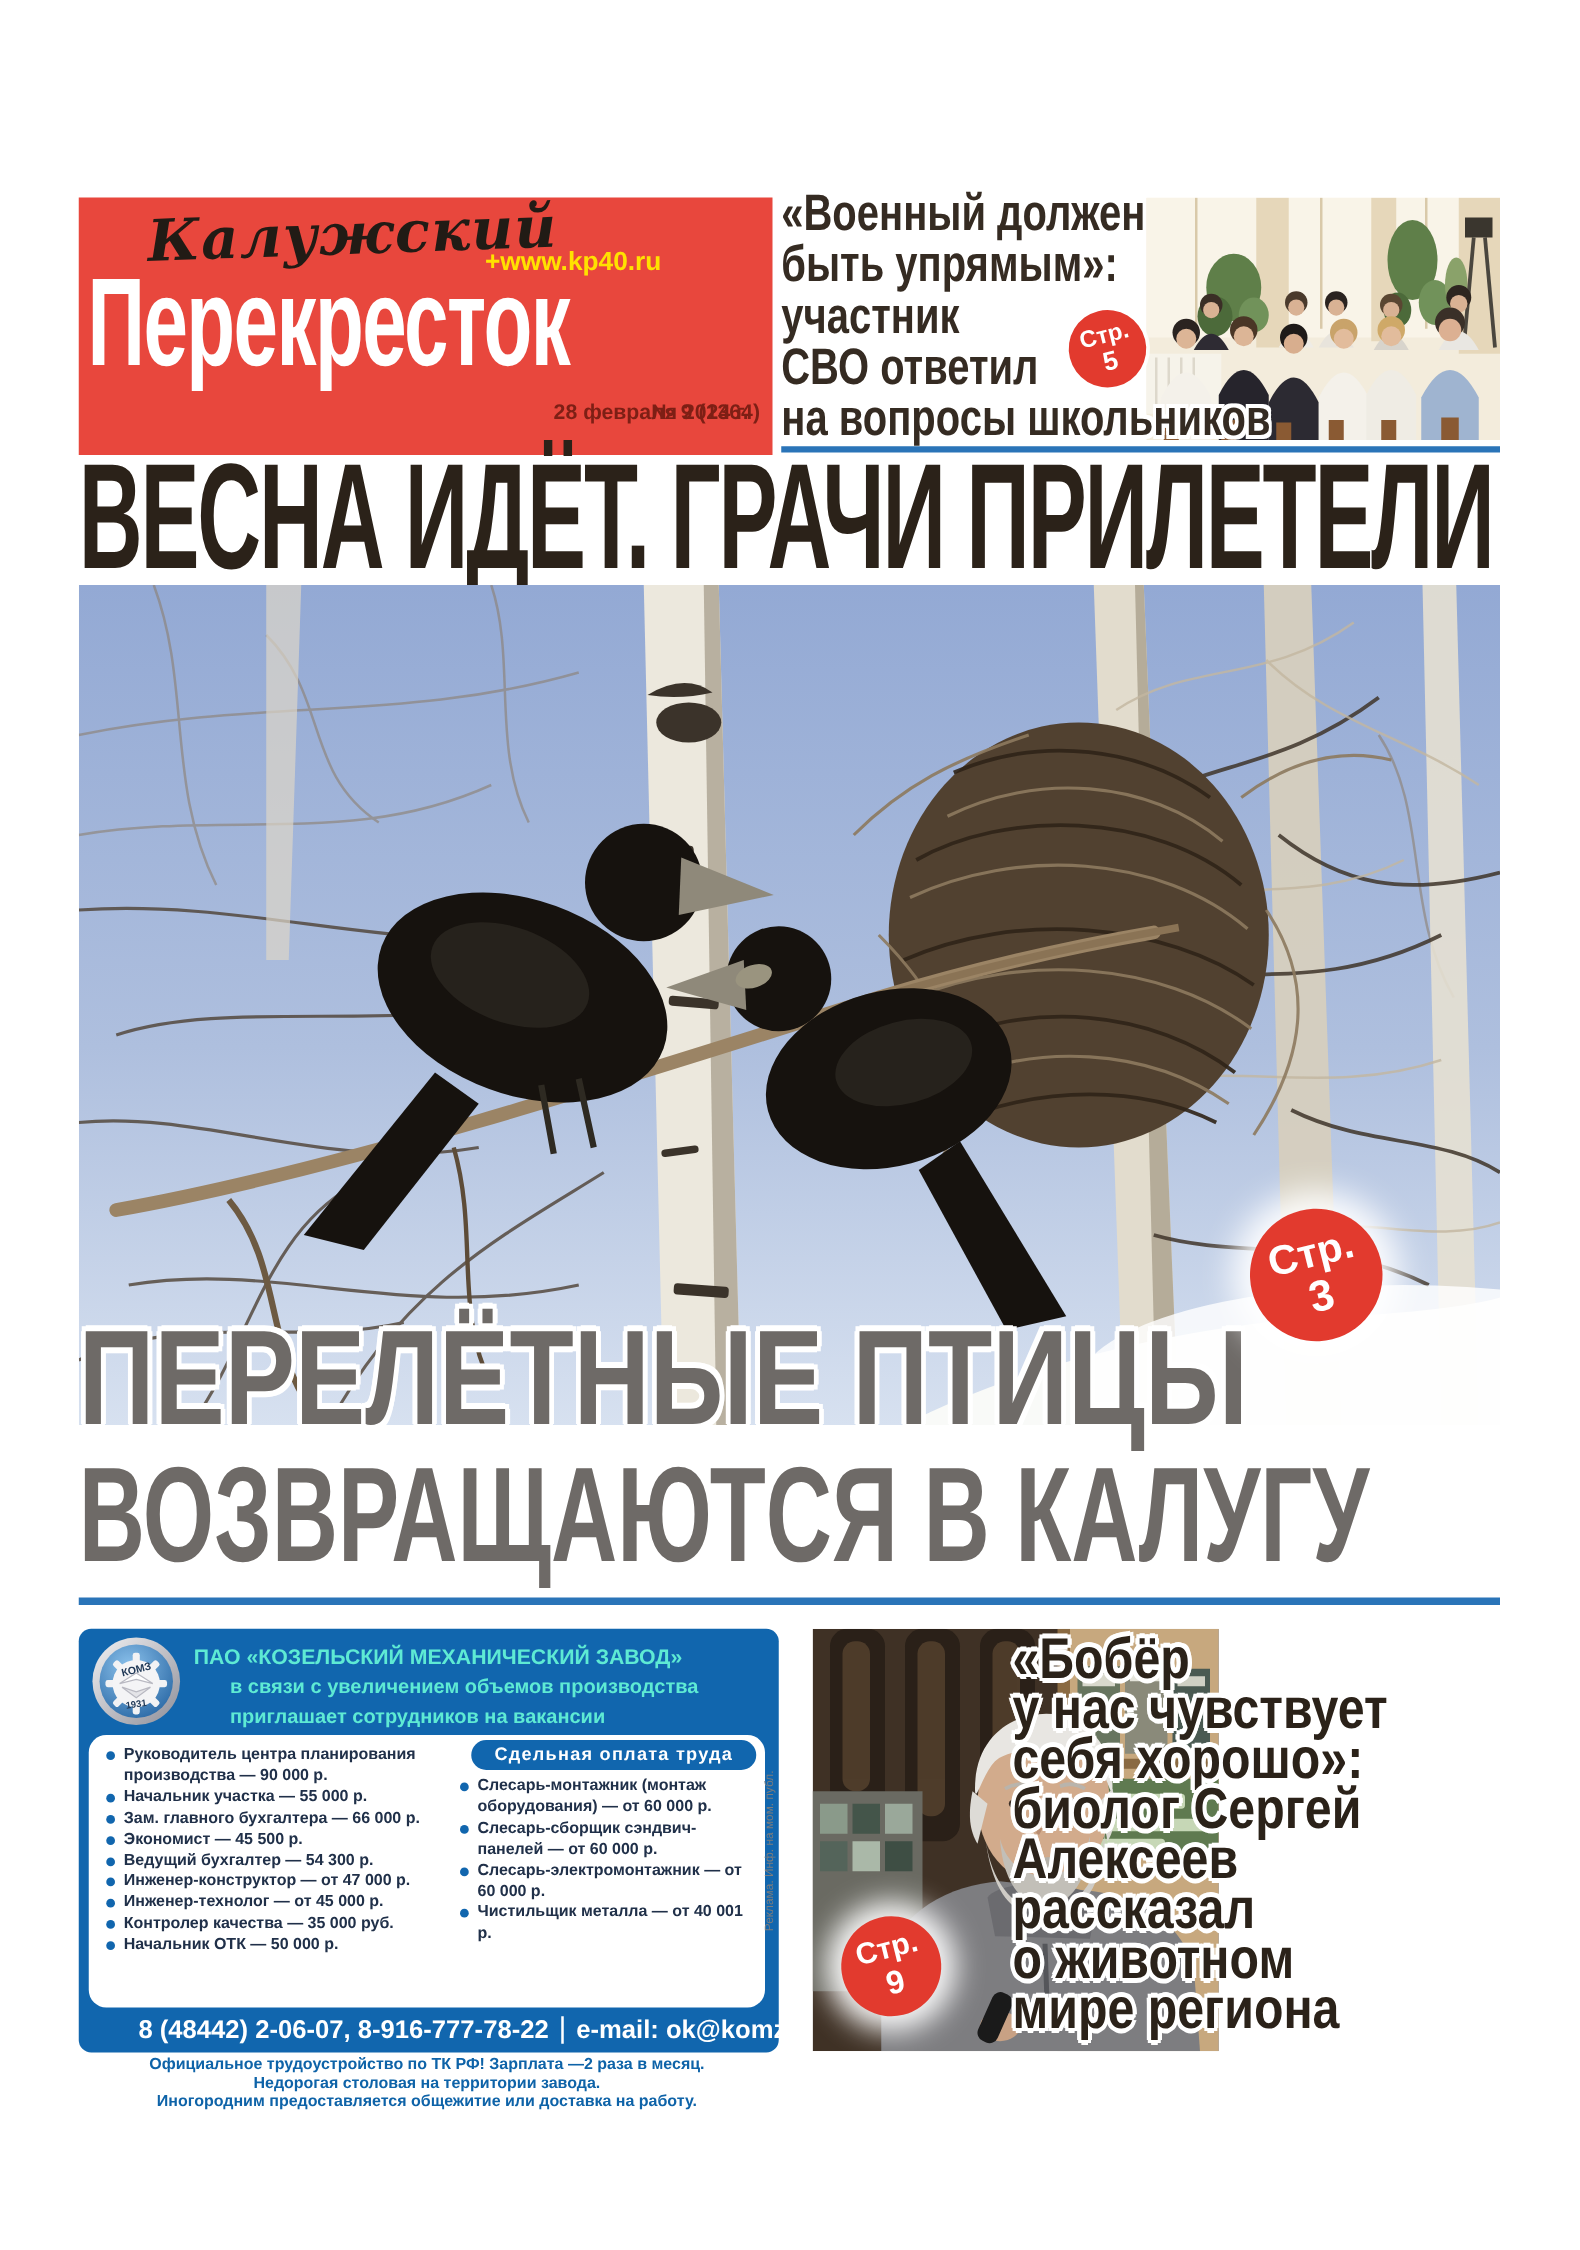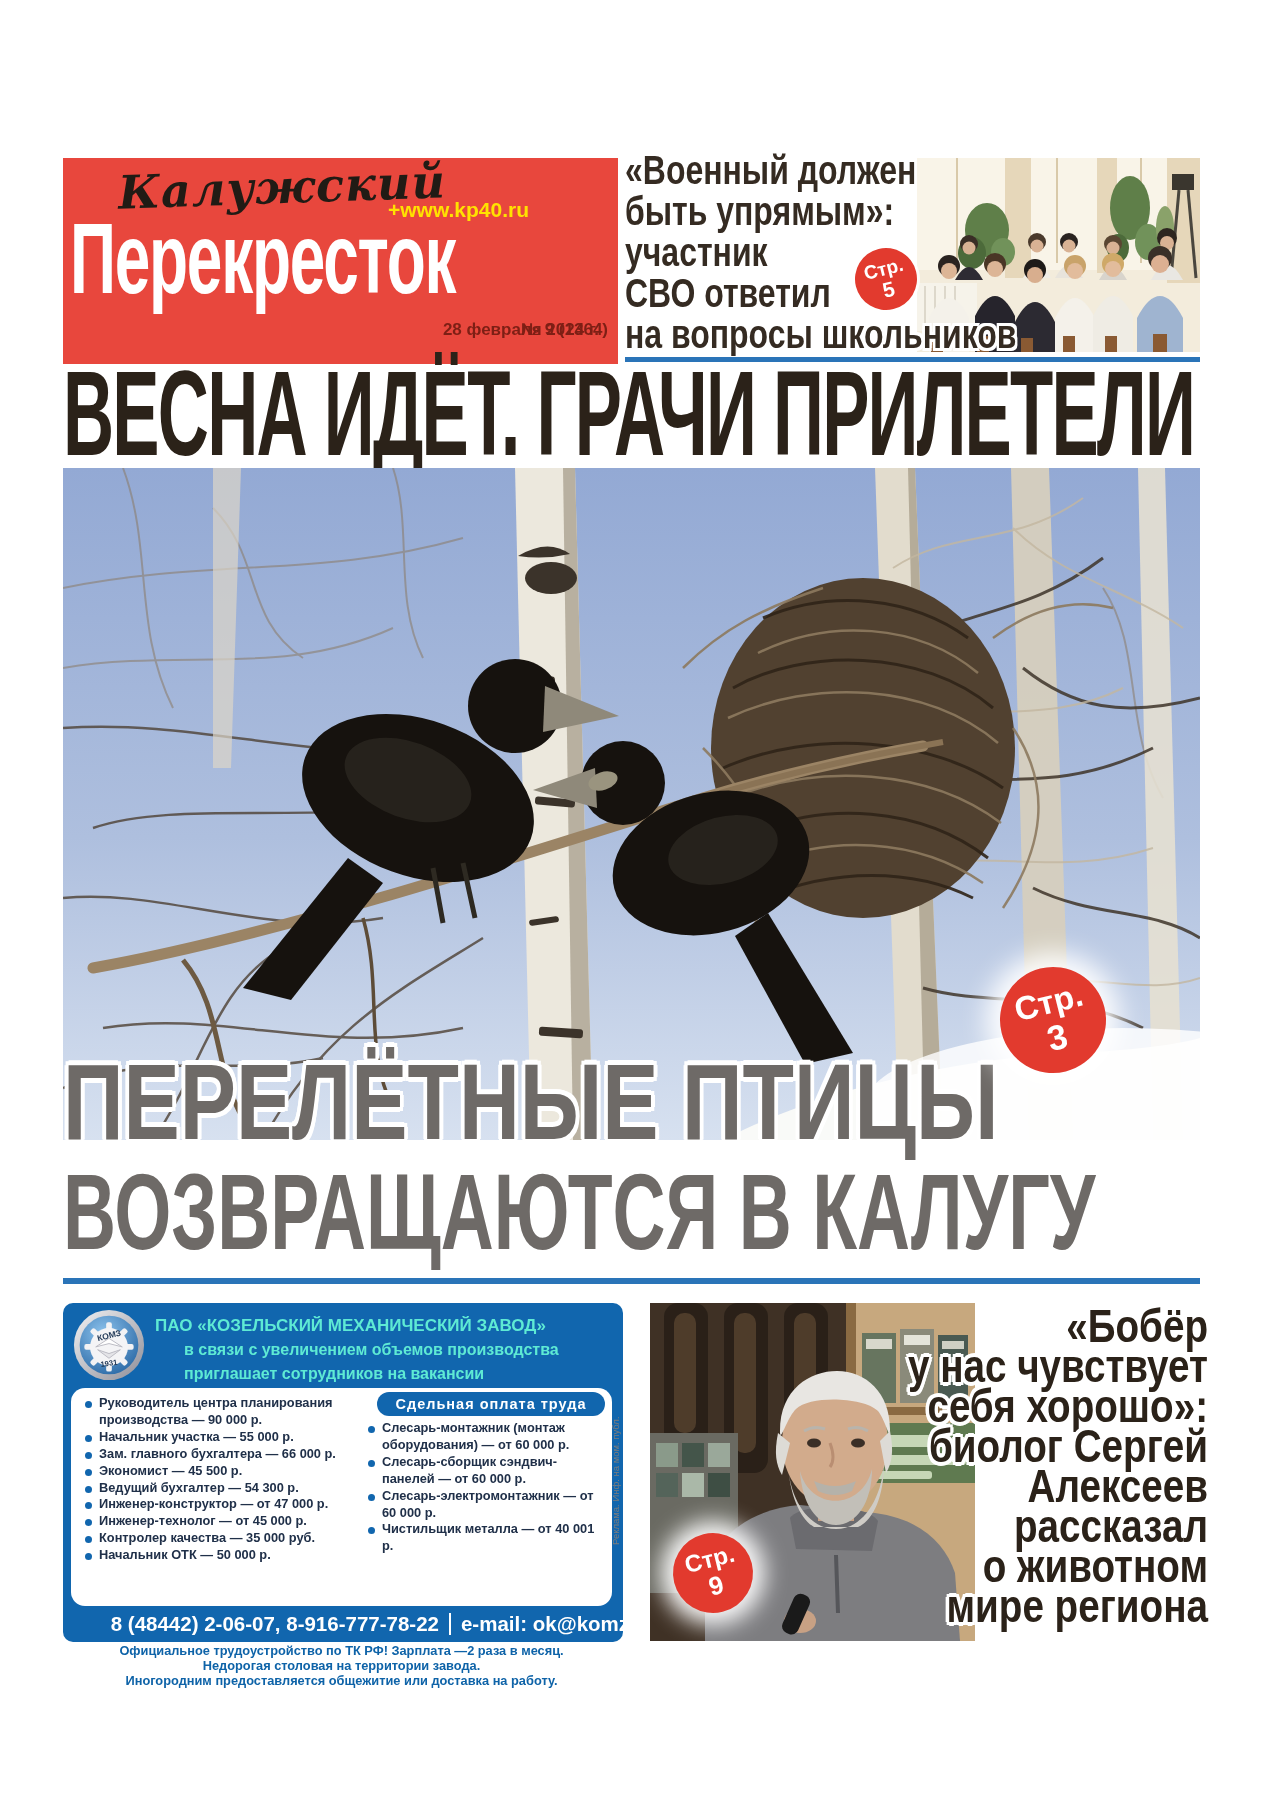--- a/index.html
+++ b/index.html
@@ -70,21 +70,21 @@
     font-weight:bold;font-size:12.8px;line-height:15px;}
   .ad-disclaimer{position:absolute;right:2px;top:92px;height:150px;writing-mode:vertical-rl;transform:rotate(180deg);
     font-size:9.5px;color:#7d7d7d;}
   .ad-contact{position:absolute;left:0;top:303px;width:640px;height:36px;display:flex;align-items:center;
     justify-content:center;color:#fff;font-weight:bold;font-size:20.5px;}
   .ad-contact .sep{display:inline-block;width:2px;height:22px;background:#fff;margin:0 10px;}
 
   
   .bphoto{left:650px;top:1303px;width:325px;height:338px;overflow:hidden;}
   .bphoto svg{display:block;width:100%;height:100%;}
-  .bottom-headline{left:708px;top:1306px;width:500px;text-align:right;}
+  .bottom-headline{left:730px;top:1306px;width:500px;}
   .bottom-headline .line{font-size:46px;line-height:40px;font-weight:bold;color:var(--ink-dark);
     transform:scaleX(.84);transform-origin:right top;white-space:nowrap;
     text-shadow:-3px -3px 0 #fff,3px -3px 0 #fff,-3px 3px 0 #fff,3px 3px 0 #fff,-4px 0 0 #fff,4px 0 0 #fff,0 -4px 0 #fff,0 4px 0 #fff;}
 </style>
 </head>
 <body>
 
 <div class="page">
 
   <div class="abs mast">

